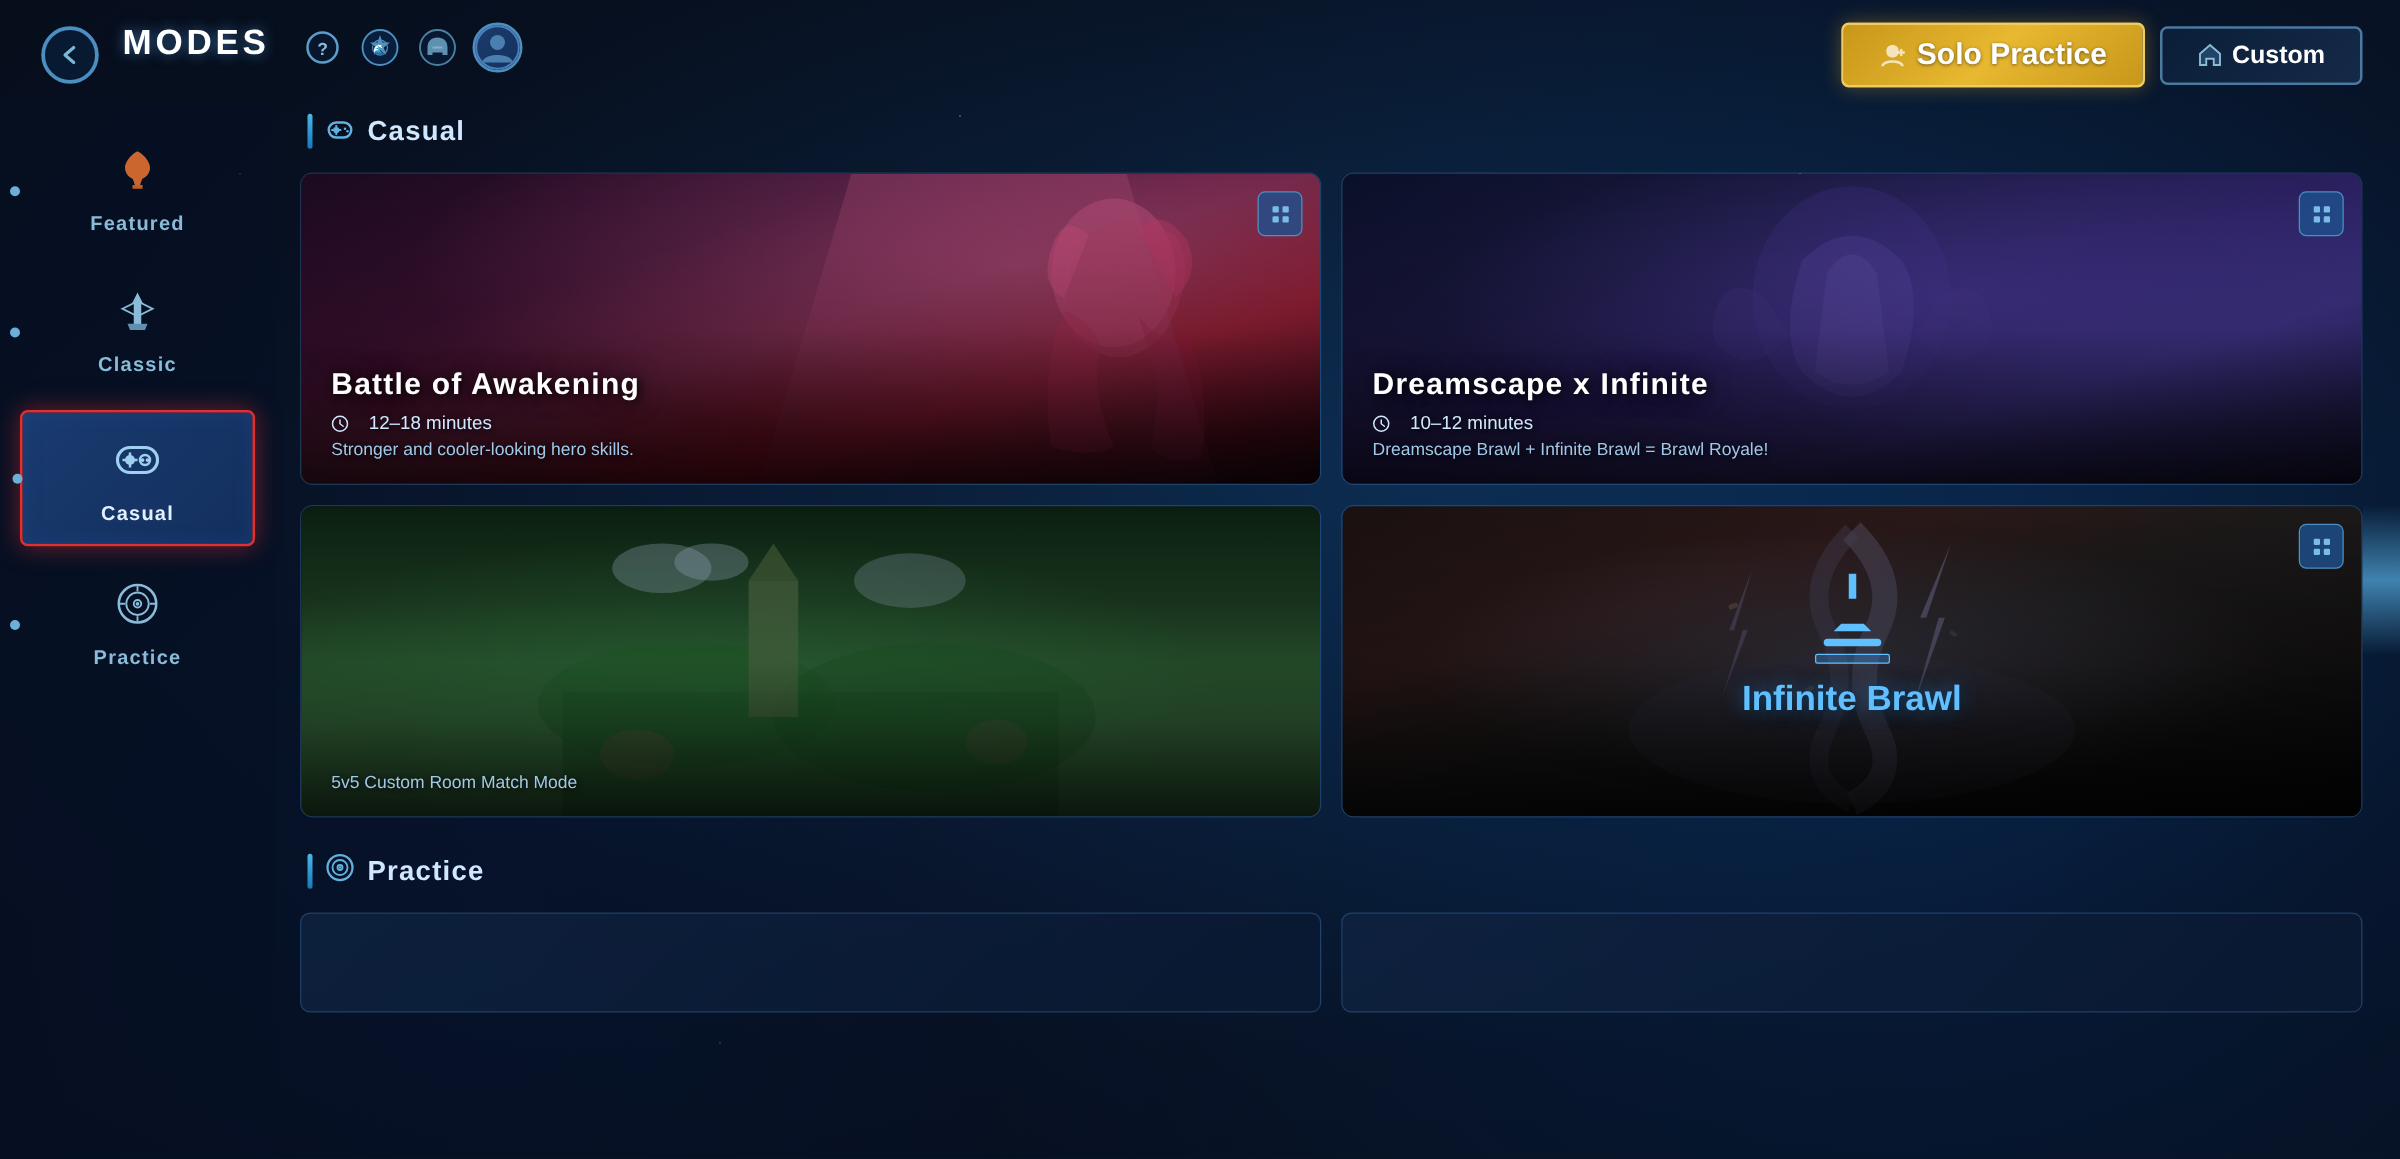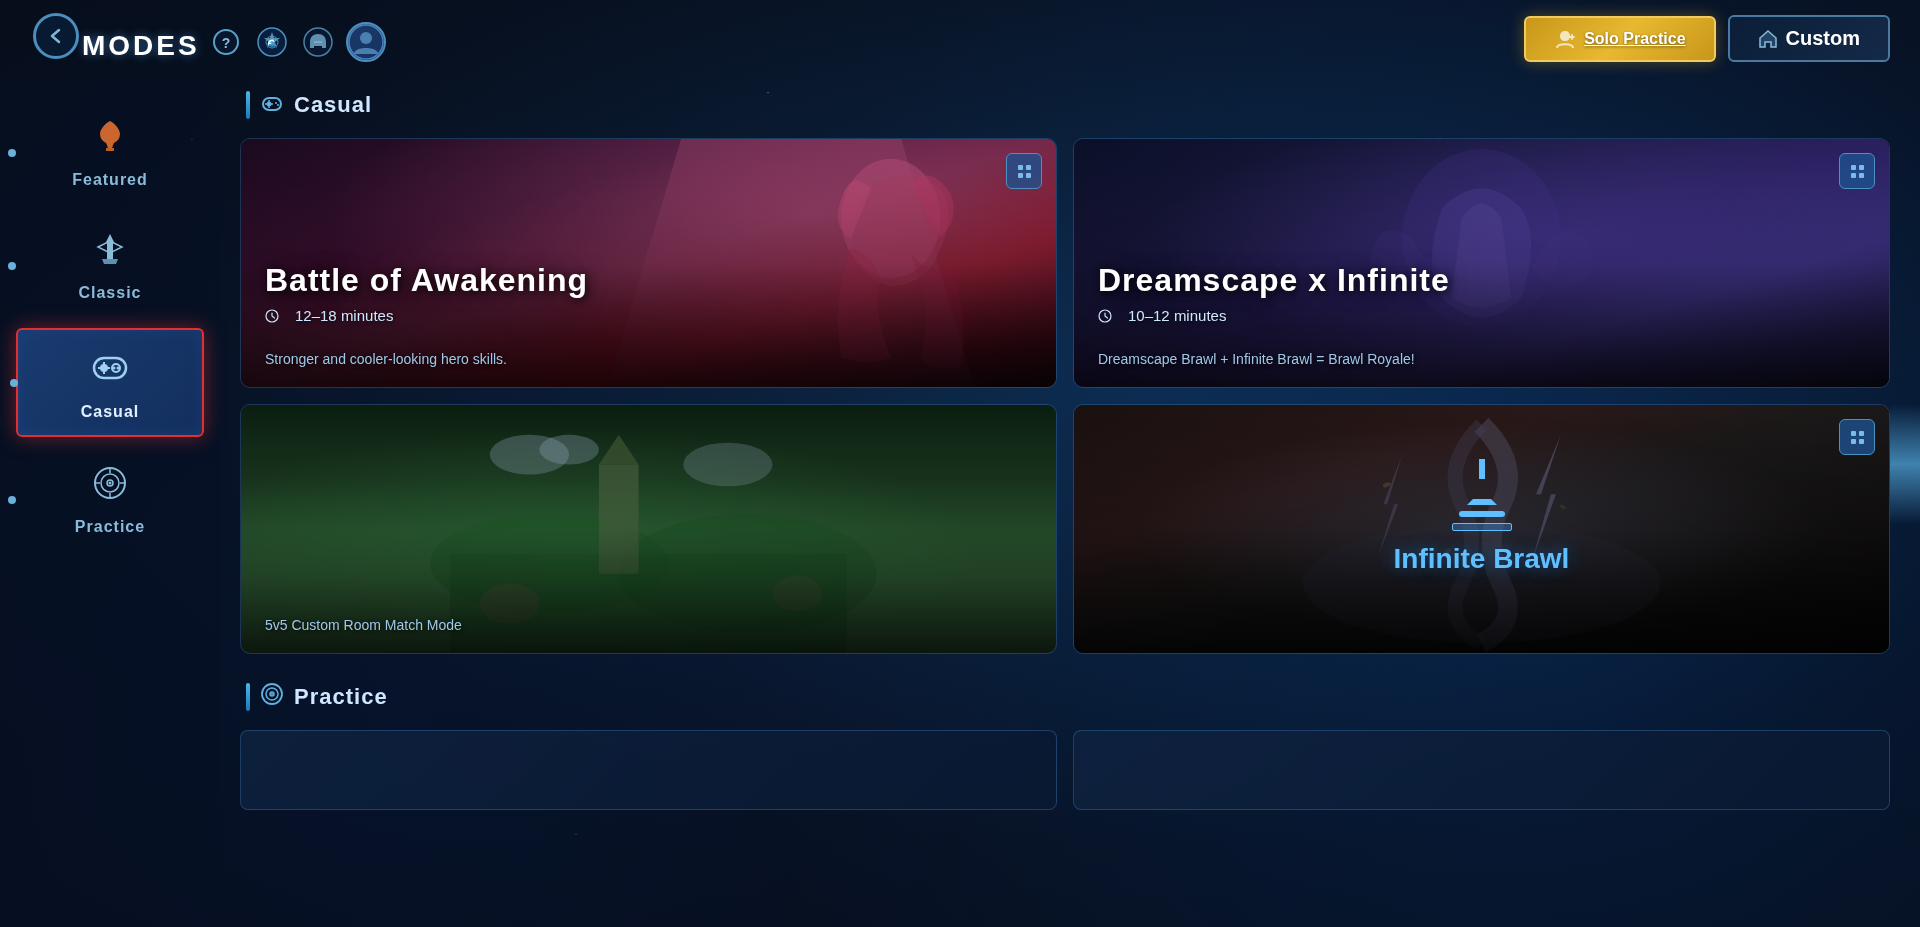--- a/index.html
+++ b/index.html
@@ -60,24 +60,24 @@
       background: linear-gradient(180deg, transparent, rgba(100,200,255,0.6), transparent);
       border-radius: 4px 0 0 4px;
       z-index: 10;
     }
 
     
     .header {
       position: relative;
       z-index: 10;
       display: flex;
-      align-items: flex-end;
+      align-items: flex-start;
       padding: 18px 30px;
       height: 80px;
-      gap: 0;
+      gap: 16px;
     }
 
     .back-btn {
       width: 52px;
       height: 52px;
       display: flex;
       align-items: center;
       justify-content: center;
       cursor: pointer;
     }
@@ -137,30 +137,29 @@
       display: flex;
       align-items: center;
       gap: 12px;
     }
 
     .btn-solo {
       background: linear-gradient(135deg, #c8971a, #e8b830, #c8971a);
       border: 2px solid #f0cc60;
       border-radius: 6px;
       padding: 10px 28px;
-      font-size: 16px;
+      font-size: 24px;
       font-weight: 700;
       color: #fff;
       cursor: pointer;
       display: flex;
       align-items: center;
       gap: 8px;
       text-shadow: 0 1px 3px rgba(0,0,0,0.5);
       box-shadow: 0 0 15px rgba(200,150,30,0.4);
-      text-decoration: underline;
     }
 
     .btn-custom {
       background: linear-gradient(135deg, #0a1e38, #152a48);
       border: 2px solid #4a7aa0;
       border-radius: 6px;
       padding: 10px 28px;
       font-size: 20px;
       font-weight: 700;
       color: #fff;
@@ -410,21 +409,21 @@
     }
 
     .menu-dot {
       width: 5px;
       height: 5px;
       background: #7abce8;
       border-radius: 1px;
     }
 
     .card-title {
-      font-size: 32px;
+      font-size: 24px;
       font-weight: 900;
       color: #fff;
       text-shadow: 2px 2px 8px rgba(0,0,0,0.8), 0 0 20px rgba(0,0,0,0.5);
       letter-spacing: 1px;
       margin-bottom: 8px;
     }
 
     .card-infinite-title {
       font-size: 28px;
       font-weight: 900;
@@ -442,21 +441,20 @@
       font-size: 15px;
       color: #d0e8ff;
       margin-bottom: 4px;
       text-shadow: 1px 1px 4px rgba(0,0,0,0.8);
     }
 
     .card-desc {
       font-size: 14px;
       color: #a0c8e8;
       text-shadow: 1px 1px 4px rgba(0,0,0,0.8);
-      margin-top: 23px;
     }
 
     
     .practice-grid {
       display: grid;
       grid-template-columns: 1fr 1fr;
       gap: 16px;
     }
 
     .practice-card {

